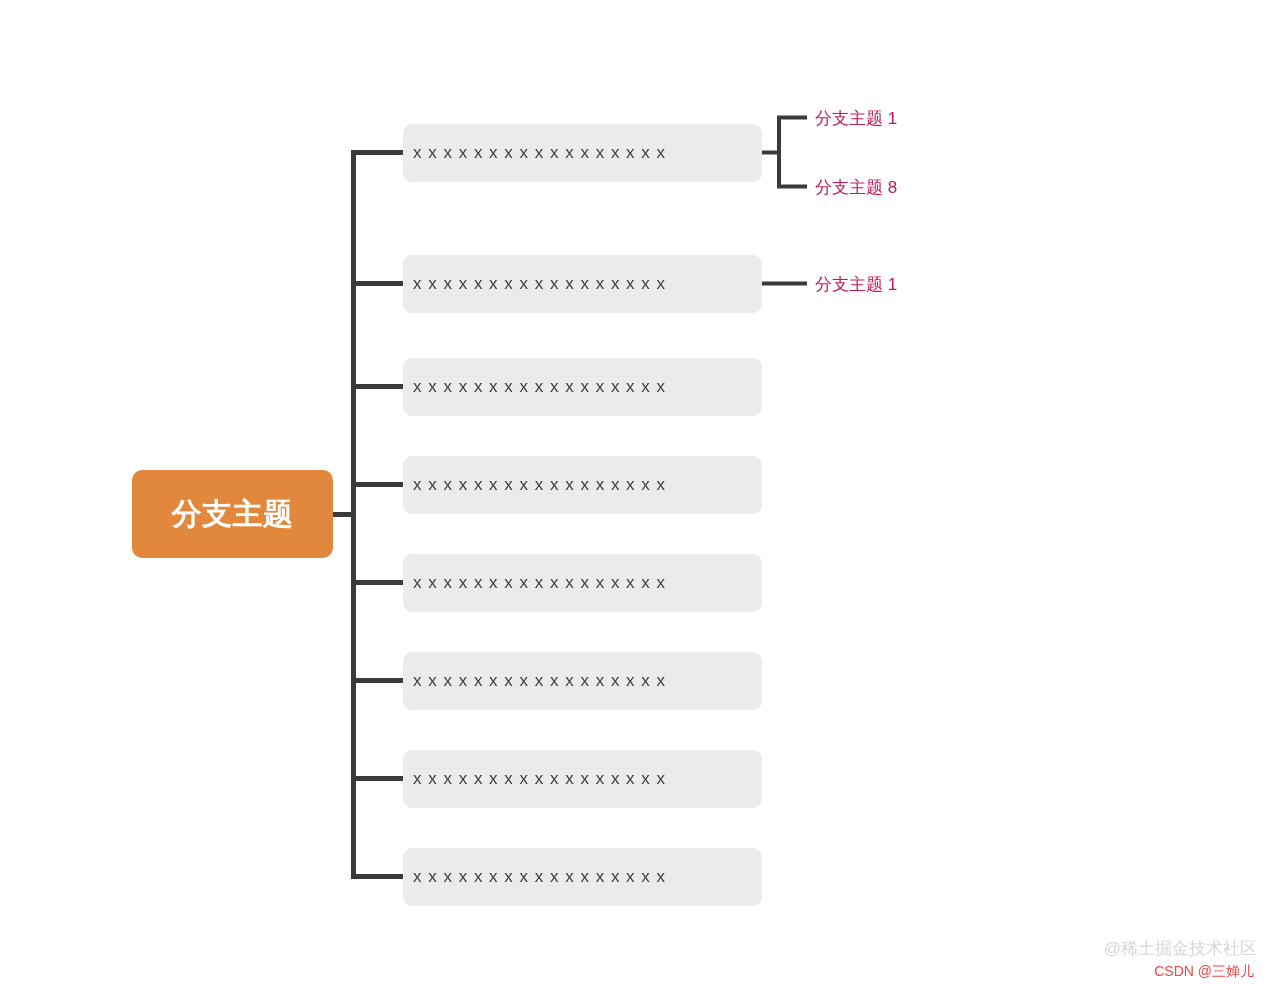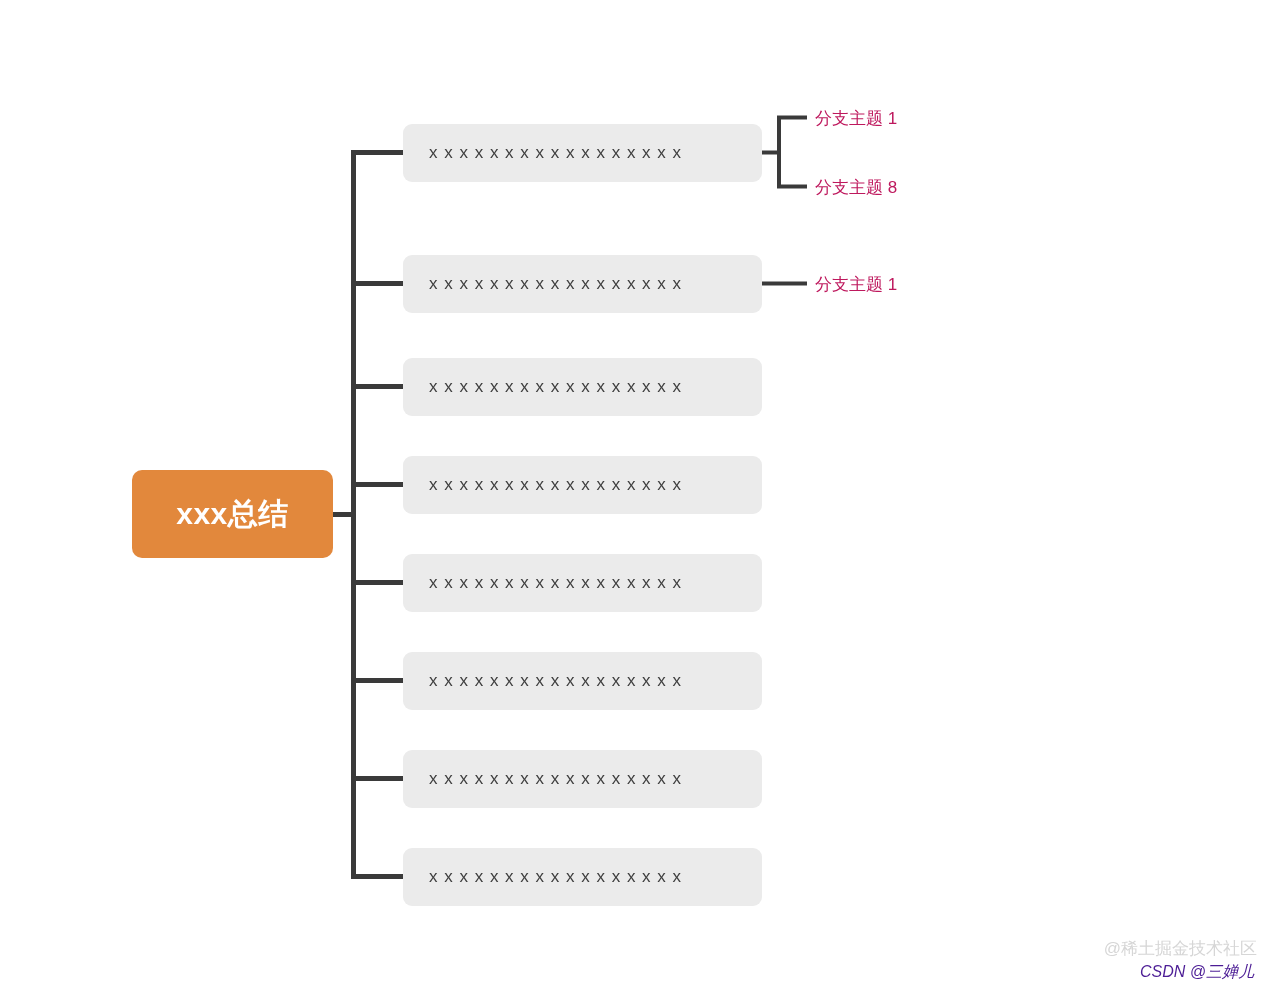--- a/index.html
+++ b/index.html
@@ -50,21 +50,21 @@
     background: #ebebeb;
     border-radius: 9px;
     display: flex;
     align-items: center;
     box-sizing: border-box;
   }
   .branch-label {
     color: #3f3f3f;
     font-size: 17px;
     letter-spacing: 1px;
-    padding-left: 26px;
+    padding-left: 10px;
     white-space: nowrap;
     line-height: 1;
   }
 
   
   .sub-label {
     position: absolute;
     color: #be185d;
     font-size: 17px;
     white-space: nowrap;
@@ -90,23 +90,22 @@
     line-height: 1;
   }
   .watermark-primary {
     right: 9px;
     top: 940px;
     font-size: 17px;
   }
   .watermark-secondary {
     right: 12px;
     top: 964px;
-    font-size: 16px;
-    color: #4c1d95;
-    font-style: italic;
+    font-size: 14px;
+    color: #ef4444;
   }
 </style>
 </head>
 <body>
 
 <div id="canvas">
 
   <svg id="connectors" viewBox="0 0 1266 984" xmlns="http://www.w3.org/2000/svg">
     <g stroke="#3a3a3a" stroke-width="5" fill="none" stroke-linecap="butt">
 
@@ -128,21 +127,21 @@
       <line x1="762" y1="152.5" x2="781" y2="152.5"></line>
       <line x1="779" y1="117.5" x2="779" y2="187.5"></line>
       <line x1="777" y1="117.5" x2="807" y2="117.5"></line>
       <line x1="777" y1="186.5" x2="807" y2="186.5"></line>
 
       <line x1="762" y1="283.5" x2="807" y2="283.5"></line>
     </g>
   </svg>
 
   <div class="root-node">
-    <span class="root-label">xxx总结</span>
+    <span class="root-label">分支主题</span>
   </div>
 
   <div class="branch-node" style="top:123.5px">
     <span class="branch-label">x x x x x x x x x x x x x x x x x</span>
   </div>
   <div class="branch-node" style="top:254.5px">
     <span class="branch-label">x x x x x x x x x x x x x x x x x</span>
   </div>
   <div class="branch-node" style="top:357.5px">
     <span class="branch-label">x x x x x x x x x x x x x x x x x</span>

